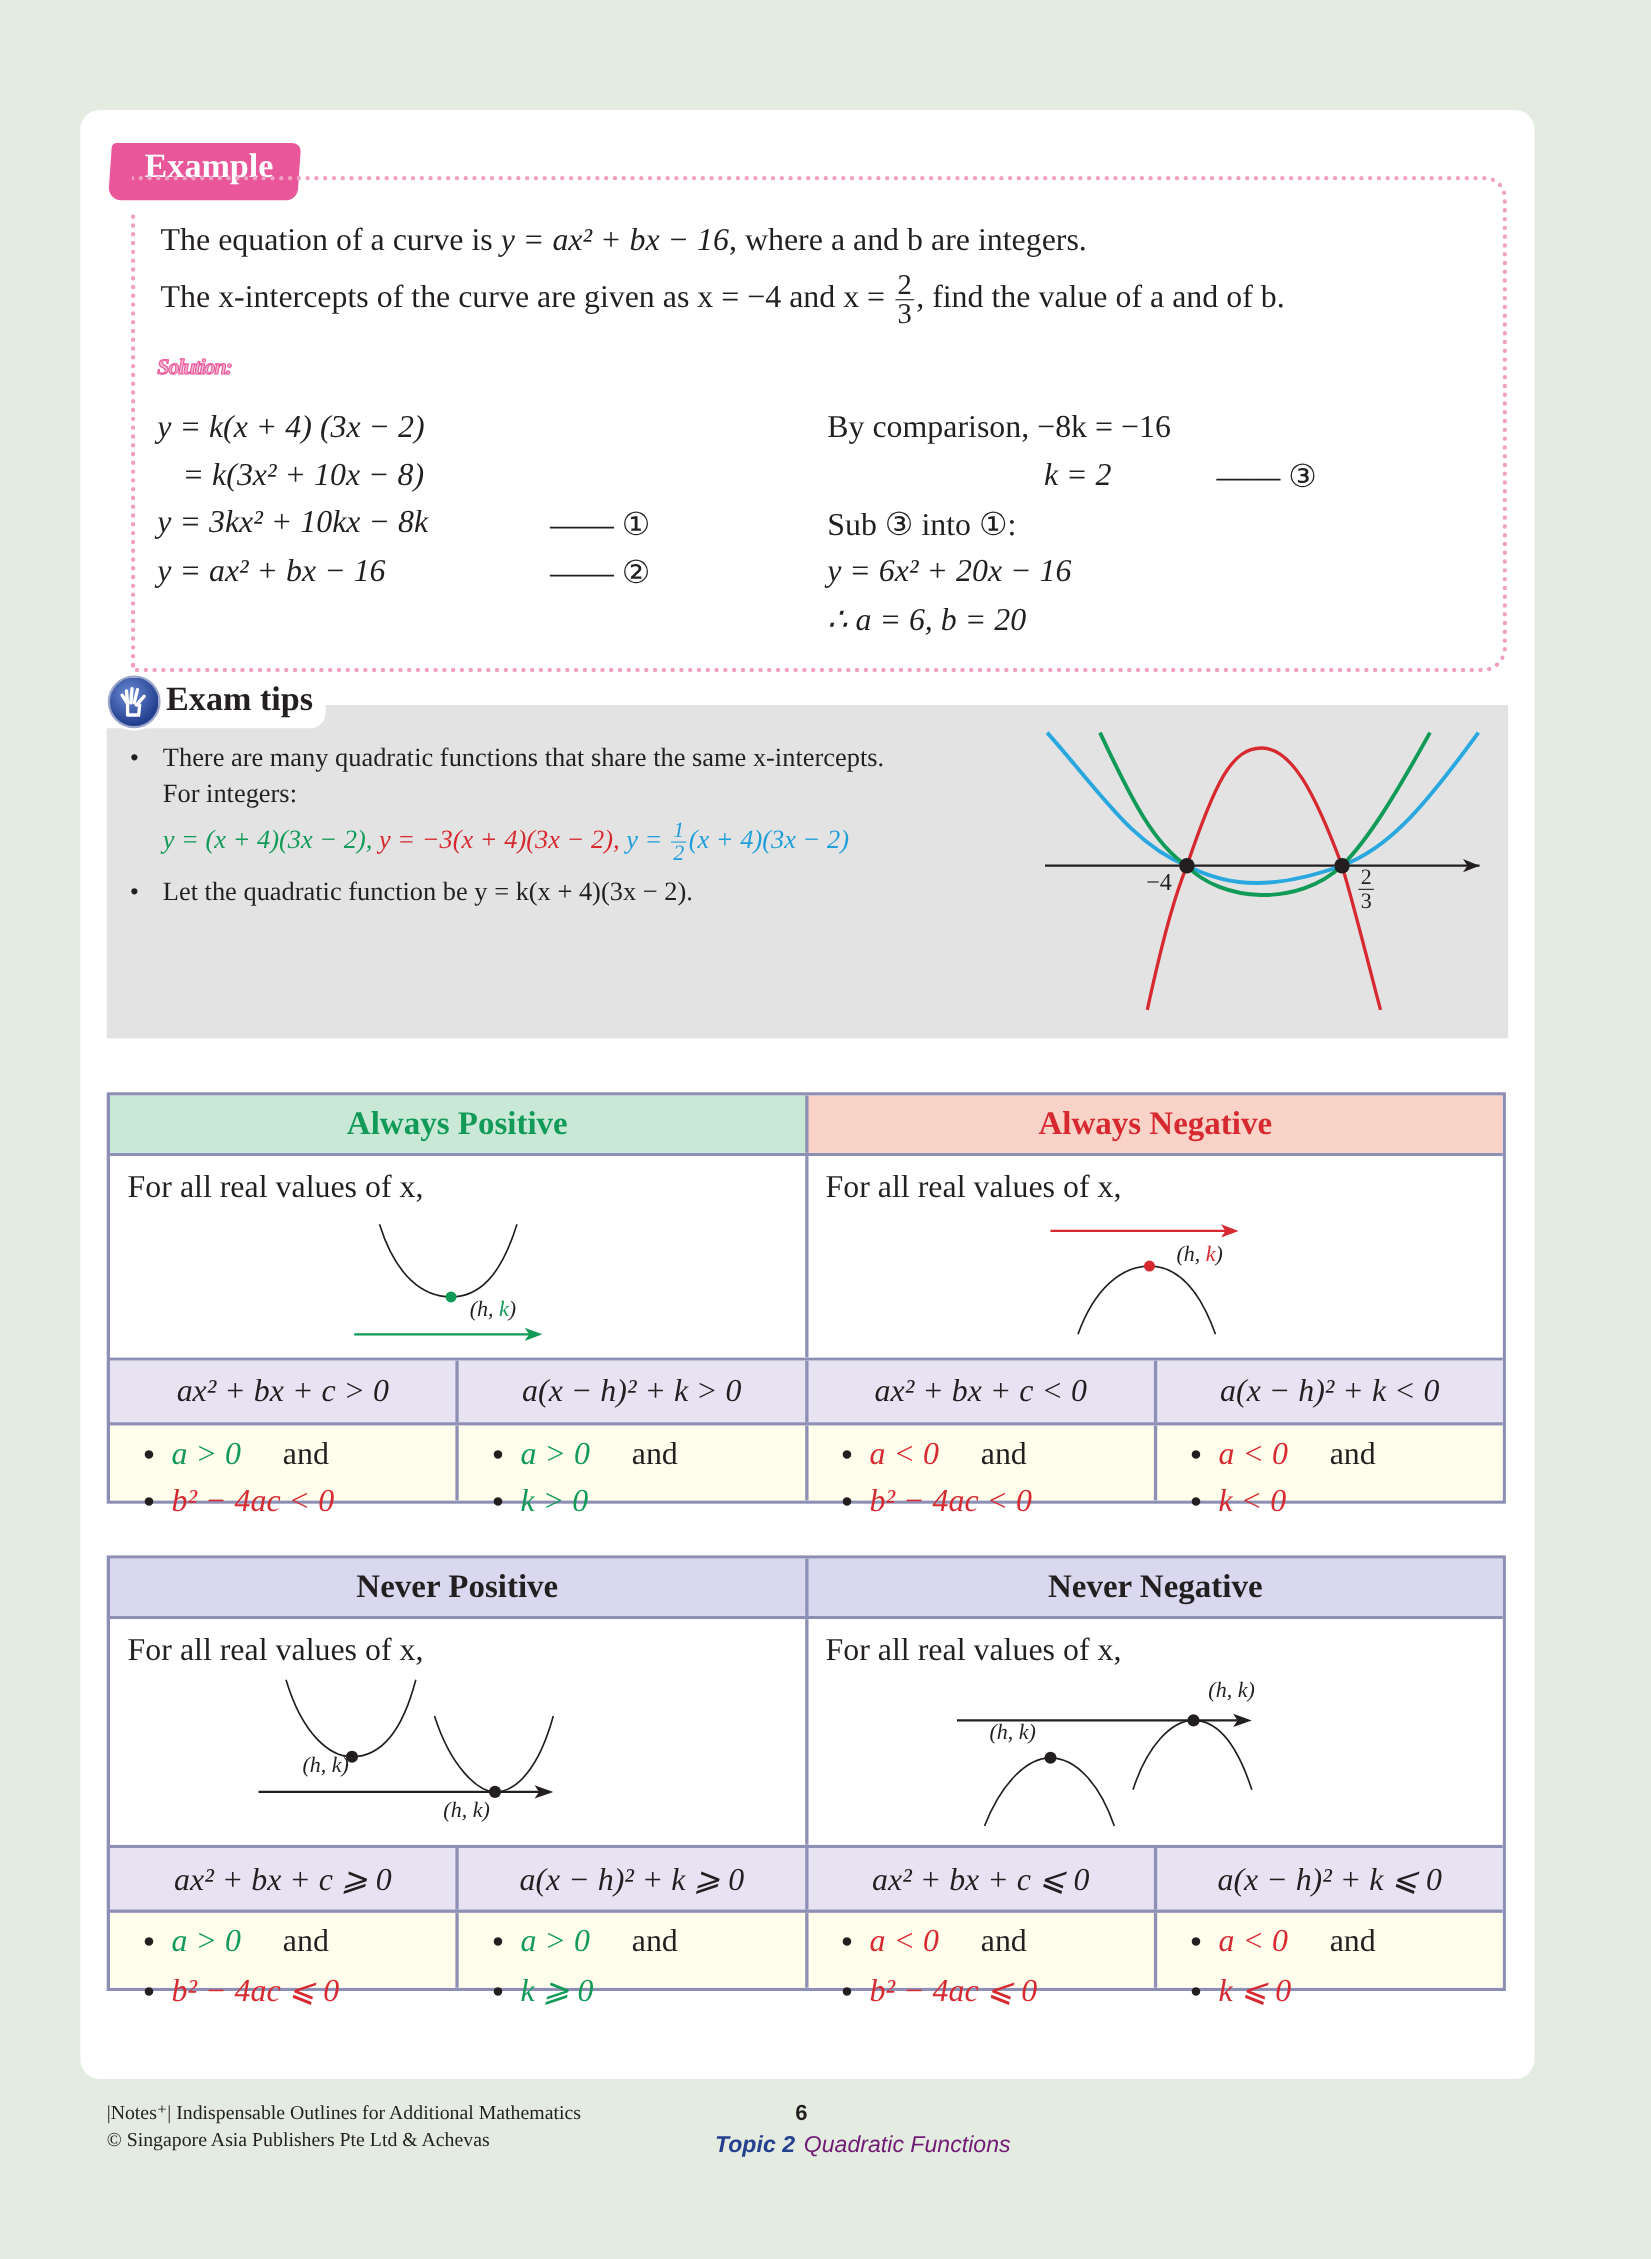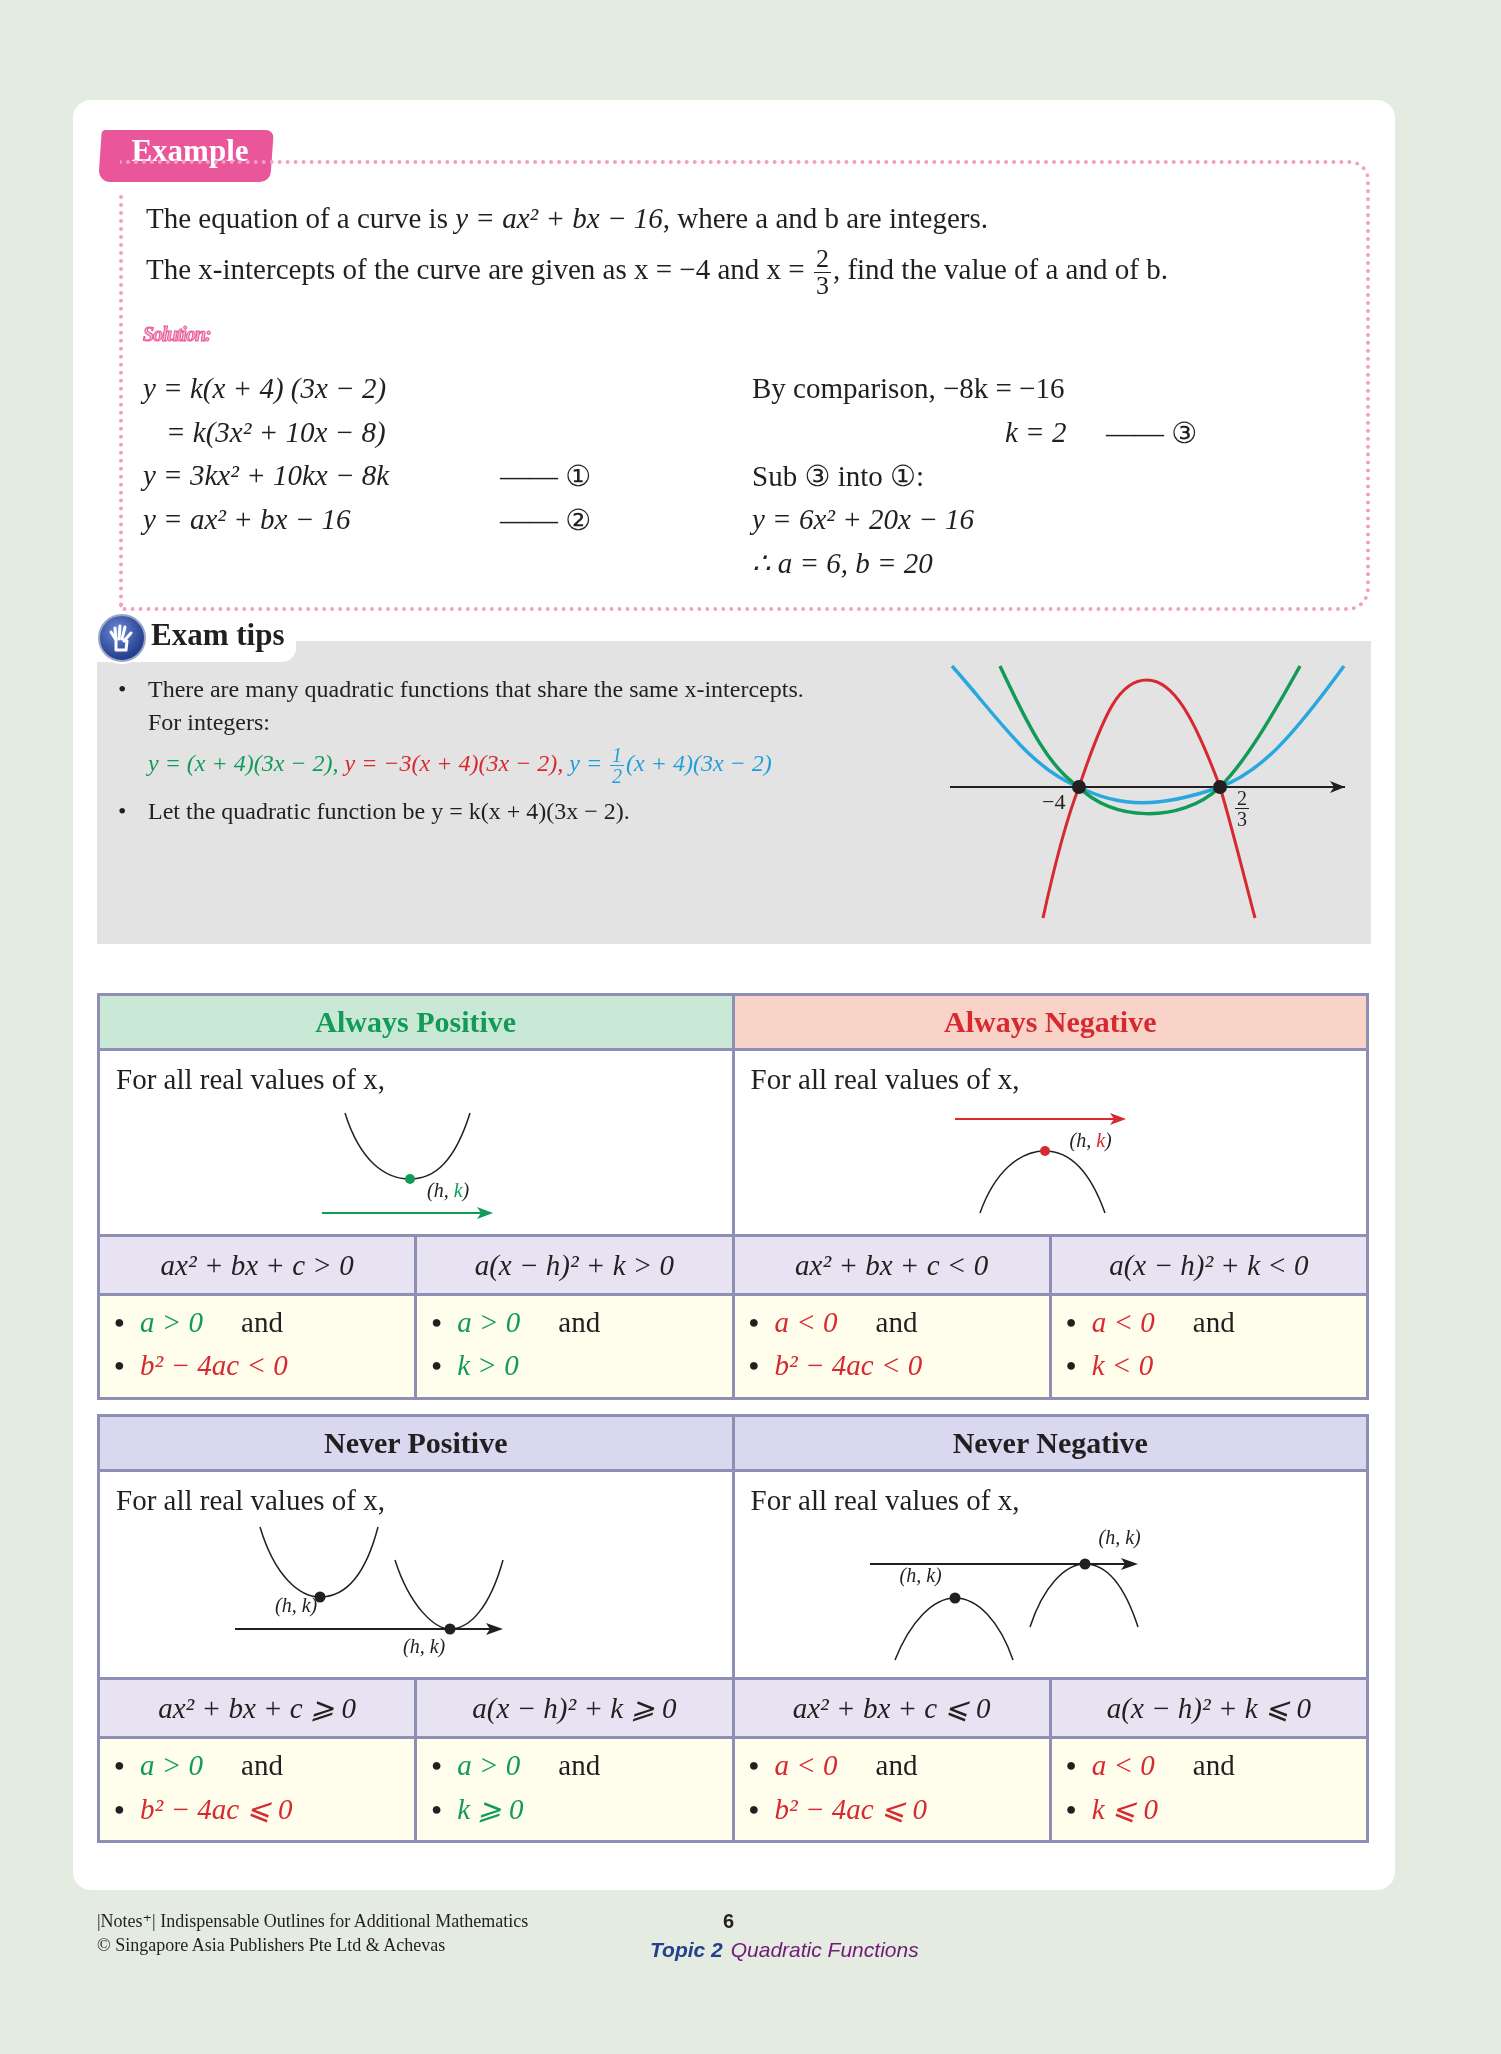--- a/index.html
+++ b/index.html
@@ -39,21 +39,21 @@
   .tbl .hdr + .hdr{border-left:3px solid #8d8fb4;}
   .tbl .pic-row{display:flex;border-bottom:3px solid #8d8fb4;}
   .tbl .pic{flex:1;position:relative;background:#fff;}
   .tbl .pic + .pic{border-left:3px solid #8d8fb4;}
   .tbl .pic .lbl{position:absolute;left:16px;top:12px;font-size:29px;white-space:nowrap;}
   .tbl .pic svg{position:absolute;left:0;top:0;}
   .tbl .f-row{display:flex;height:56px;border-bottom:3px solid #8d8fb4;background:#e8e3f3;}
   .tbl .f{flex:1;display:flex;align-items:center;justify-content:center;font-size:29px;white-space:nowrap;}
   .tbl .f + .f{border-left:3px solid #8d8fb4;}
   .tbl .c-row{display:flex;background:#fffdeb;}
-  .tbl .c{flex:1;padding:10px 0 0 14px;font-size:29px;height:101px;box-sizing:border-box;}
+  .tbl .c{flex:1;padding:10px 0 0 30px;font-size:29px;height:68px;box-sizing:border-box;}
   .tbl .c + .c{border-left:3px solid #8d8fb4;}
   .tbl .c div{height:43px;white-space:nowrap;}
   .tbl .c .dot{font-size:18px;display:inline-block;width:26px;vertical-align:middle;position:relative;top:-3px;}
   .tbl .c .and{margin-left:38px;}
   .pk{font-size:20px;font-style:italic;position:absolute;white-space:nowrap;}
 
   
   .foot-l{position:absolute;left:97px;font-size:18px;white-space:nowrap;}
   .foot-num{position:absolute;left:723px;top:1910px;font-family:"Liberation Sans",sans-serif;font-weight:bold;font-size:20px;}
   .foot-topic{position:absolute;left:650px;top:1938px;font-family:"Liberation Sans",sans-serif;font-style:italic;font-size:21px;white-space:nowrap;}
@@ -80,21 +80,21 @@
 <div class="sol-title">Solution:</div>
 
 <div class="sol m" style="left:143px;top:372px;">y = k(x + 4) (3x − 2)</div>
 <div class="sol m" style="left:166px;top:416px;">= k(3x² + 10x − 8)</div>
 <div class="sol m" style="left:143px;top:459px;">y = 3kx² + 10kx − 8k</div>
 <div class="sol m" style="left:143px;top:503px;">y = ax² + bx − 16</div>
 <div class="tag-ref" style="left:500px;top:459px;">—— ①</div>
 <div class="tag-ref" style="left:500px;top:503px;">—— ②</div>
 
 <div class="sol" style="left:752px;top:372px;">By comparison, −8k = −16</div>
-<div class="sol m" style="left:1005px;top:416px;">k = 2</div>
+<div class="sol m" style="left:949px;top:416px;">k = 2</div>
 <div class="tag-ref" style="left:1106px;top:416px;">—— ③</div>
 <div class="sol" style="left:752px;top:459px;">Sub ③ into ①:</div>
 <div class="sol m" style="left:752px;top:503px;">y = 6x² + 20x − 16</div>
 <div class="sol m" style="left:752px;top:546px;">∴ a = 6, b = 20</div>
 
 <div class="tips-bg"></div>
 <div class="tips-head"></div>
 <div class="tips-icon">
   <svg width="44" height="44" viewBox="0 0 44 44">
       <path d="M16 34 L16 24 L11 16 M16 24 L15 12 M19 23 L20 10 M22 23 L25 11 M24 25 L31 17 M16 34 L26 34 L27 25" stroke="#fff" stroke-width="3" fill="none" stroke-linecap="round"></path>

